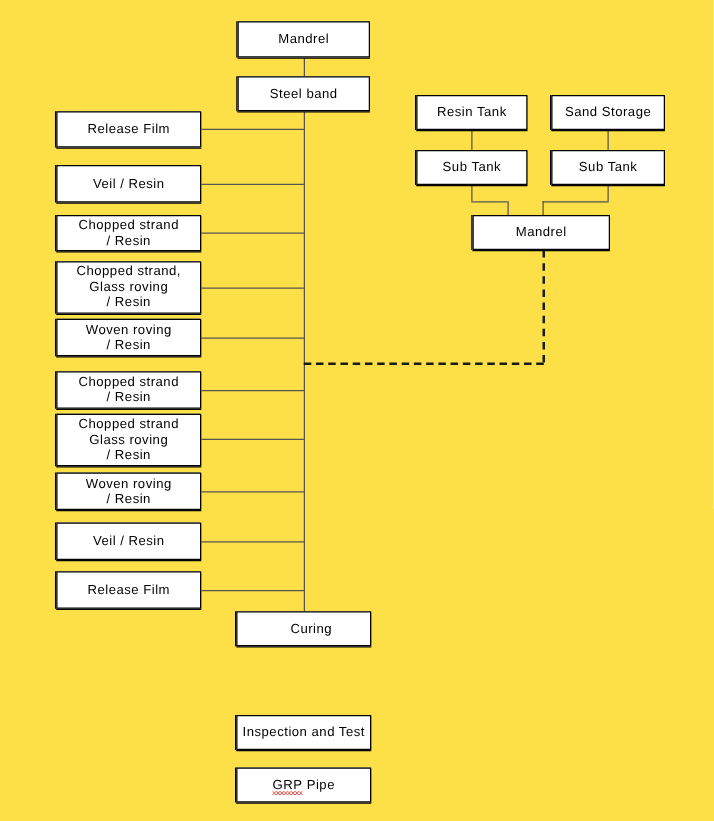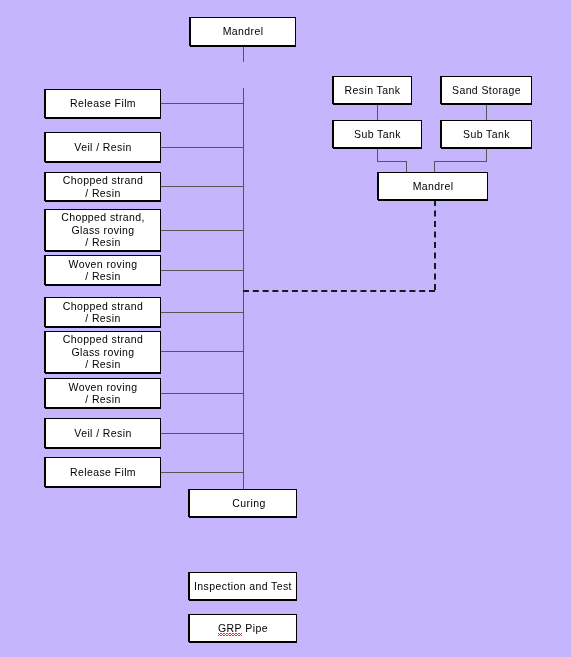--- a/index.html
+++ b/index.html
@@ -8,21 +8,21 @@
     padding: 0;
     background: #ffffff;
   }
   body {
     font-family: "Liberation Sans", sans-serif;
   }
   #diagram {
     position: relative;
     width: 571px;
     height: 657px;
-    background: #c4b5fd;
+    background: #fde047;
     overflow: hidden;
   }
   .node {
     position: absolute;
     box-sizing: border-box;
     border: 1px solid #000000;
     background: #ffffff;
     color: #000000;
     display: flex;
     align-items: center;
@@ -116,20 +116,23 @@
   <div class="hline" style="left:434px; top:161px; width:53px;"></div>
   <div class="vline" style="left:434px; top:161px; height:11px;"></div>
 
   <div class="dash-v" style="left:434px; top:200px; height:90px;"></div>
   <div class="dash-h" style="left:243px; top:290px; width:192px;"></div>
 
   <div class="node" style="left:190px; top:17px; width:106px; height:29px;">
     <span class="lbl">Mandrel</span>
   </div>
 
+  <div class="node" style="left:190px; top:61px; width:106px; height:28px;">
+    <span class="lbl">Steel band</span>
+  </div>
 
   <div class="node" style="left:189px; top:489px; width:108px; height:28px;padding-left:12px;">
     <span class="lbl">Curing</span>
   </div>
 
 
   <div class="node" style="left:189px; top:572px; width:108px; height:28px;">
     <span class="lbl">Inspection and Test</span>
   </div>
 
@@ -178,21 +181,21 @@
   </div>
 
   <div class="node" style="left:45px; top:418px; width:116px; height:30px;">
     <span class="lbl">Veil / Resin</span>
   </div>
 
   <div class="node" style="left:45px; top:457px; width:116px; height:30px;">
     <span class="lbl">Release Film</span>
   </div>
 
-  <div class="node" style="left:333px; top:76px; width:79px; height:28px;">
+  <div class="node" style="left:333px; top:76px; width:89px; height:28px;">
     <span class="lbl">Resin Tank</span>
   </div>
 
   <div class="node" style="left:441px; top:76px; width:91px; height:28px;">
     <span class="lbl">Sand Storage</span>
   </div>
 
   <div class="node" style="left:333px; top:120px; width:89px; height:28px;">
     <span class="lbl">Sub Tank</span>
   </div>

